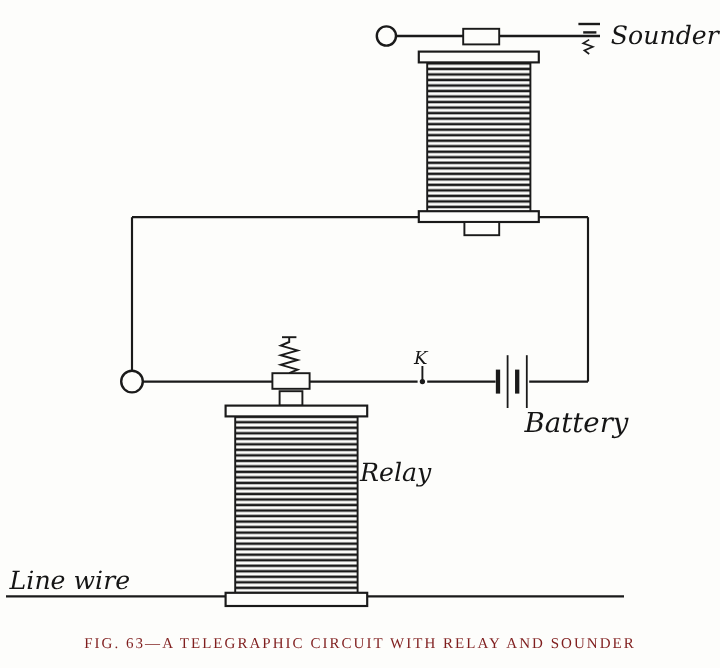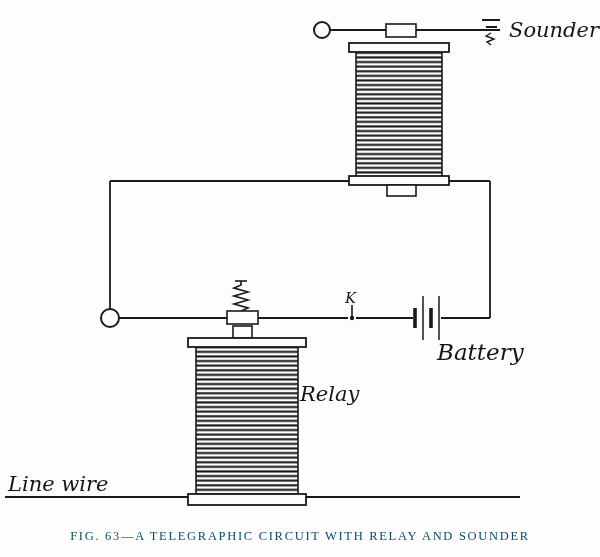--- a/index.html
+++ b/index.html
@@ -19,21 +19,21 @@
   .ink { stroke: #1a1a1a; fill: none; }
   .plate { fill: #fdfdfb; stroke: #1a1a1a; }
   .caption {
     position: absolute;
     left: 0;
     top: 529px;
     width: 100%;
     text-align: center;
     font-size: 12.5px;
     letter-spacing: 1.7px;
-    color: #0c4a6e;
+    color: #7f1d1d;
     font-family: "Liberation Serif", serif;
     white-space: nowrap;
   }
   .script-label {
     font-family: "DejaVu Serif", serif;
     font-style: italic;
     fill: #151515;
     stroke: none;
   }
   .lbl-lg { font-size: 21px; }

